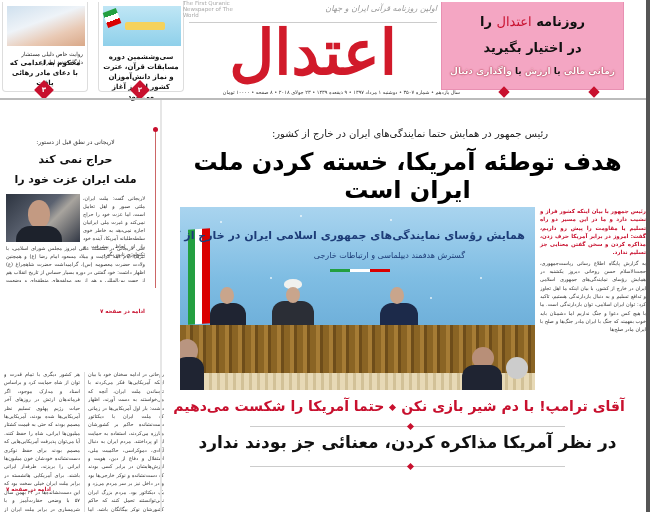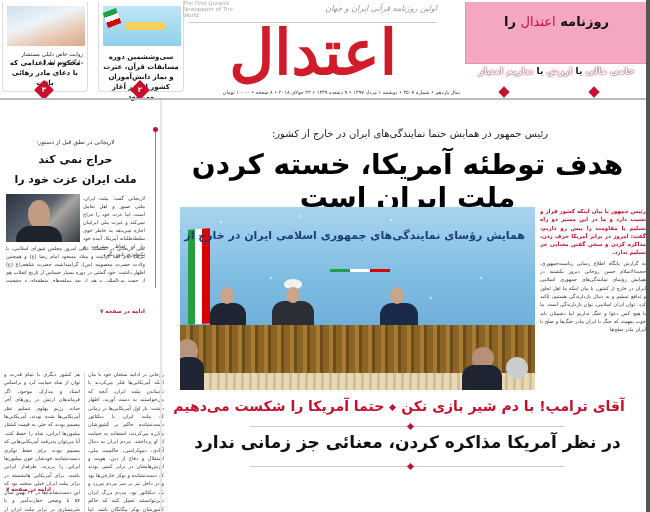--- a/index.html
+++ b/index.html
@@ -23,21 +23,21 @@
   .thumb-quran .flag { position: absolute; left: 2px; top: 4px; width: 14px; height: 16px; background: linear-gradient(180deg,#239f40 33%, #fff 33%, #fff 66%, #da0000 66%); transform: rotate(-20deg); }
   .thumb-quran .cap { position: absolute; left: 22px; top: 16px; width: 40px; height: 8px; background: #f5d25c; border-radius: 2px; }
 
   .logo-block { position: absolute; left: 183px; top: 0; width: 260px; height: 96px; }
   .logo-en { position: absolute; left: 0; top: 0; width: 60px; font-size: 5.5px; line-height: 6px; color: #aaa; direction: ltr; text-align: left; }
   .logo-sub { position: absolute; right: 6px; top: 4px; font-size: 8px; color: #999; font-style: italic; }
   .logo-line { position: absolute; left: 6px; right: 6px; top: 22px; height: 1px; background: #ccc; }
   .logo-main { position: absolute; left: 0; right: 0; top: 18px; text-align: center; font-family: "DejaVu Serif", serif; font-size: 62px; line-height: 70px; color: #d11a2a; font-weight: bold; letter-spacing: -2px; }
   .dateline { position: absolute; left: 190px; top: 89px; width: 270px; font-size: 5px; color: #333; text-align: right; white-space: nowrap; overflow: hidden; }
 
-  .ad-box { position: absolute; left: 465px; top: 2px; width: 183px; height: 62px; background: #f4a6c3; border: 1px solid #e890b2; border-top: none; }
+  .ad-box { position: absolute; left: 441px; top: 2px; width: 183px; height: 88px; background: #f4a6c3; border: 1px solid #e890b2; border-top: none; }
   .ad-l1 { position: absolute; right: 10px; left: 10px; top: 12px; text-align: center; font-size: 13px; font-weight: bold; color: #111; }
   .ad-l1 .brand { color: #c8102e; font-family: "DejaVu Serif", serif; font-weight: normal; }
   .ad-l2 { position: absolute; right: 10px; left: 10px; top: 38px; text-align: center; font-size: 13px; font-weight: bold; color: #111; }
   .ad-l3 { position: absolute; right: 6px; left: 6px; top: 64px; text-align: center; font-size: 9px; font-weight: bold; color: #fff; text-shadow: 0 0 2px #a0223a, 0 0 1px #a0223a; }
   .ad-l3 .sep { color: #111; text-shadow: none; }
   .ornament { position: absolute; top: 88px; width: 8px; height: 8px; background: #c8102e; transform: rotate(45deg); }
 
   .rule-top { position: absolute; left: 0; top: 98px; width: 650px; height: 2px; background: #bbb; }
 
   
@@ -55,21 +55,21 @@
   .side-cont { position: absolute; right: 10px; top: 178px; }
 
   .col-text { position: absolute; top: 170px; font-size: 5px; line-height: 8.4px; color: #333; text-align: justify; height: 235px; overflow: hidden; }
   .col-a { left: 4px; width: 76px; top: 270px; }
   .col-b { left: 88px; width: 76px; top: 270px; }
   .col-divider { position: absolute; left: 84px; top: 272px; width: 1px; height: 225px; background: #ddd; }
   .vline-left { position: absolute; left: 160px; top: 100px; width: 2px; height: 412px; background: #e6e6e6; }
 
   
   .main-kicker { position: absolute; left: 180px; width: 460px; top: 128px; text-align: center; font-size: 10px; color: #222; }
-  .main-headline { position: absolute; left: 170px; width: 475px; top: 148px; text-align: center; font-size: 28px; font-weight: bold; color: #000; letter-spacing: -0.5px; }
+  .main-headline { position: absolute; left: 170px; width: 475px; top: 148px; text-align: center; font-size: 24px; font-weight: bold; color: #000; letter-spacing: -0.5px; }
 
   .photo { position: absolute; left: 180px; top: 207px; width: 355px; height: 183px; overflow: hidden; background: #88bfe0; }
   .photo .banner { position: absolute; left: 0; top: 0; width: 355px; height: 118px; background: linear-gradient(180deg, #a9d4ef 0%, #7fbde3 60%, #6fb0da 100%); }
   .photo .star { position: absolute; width: 2px; height: 2px; background: #fff; border-radius: 50%; opacity: .8; }
   .photo .b1 { position: absolute; right: 10px; top: 22px; font-size: 11px; font-weight: bold; color: #1d3c78; white-space: nowrap; }
   .photo .b2 { position: absolute; right: 70px; top: 44px; font-size: 8px; color: #1d3c78; white-space: nowrap; }
   .photo .b3 { position: absolute; left: 150px; top: 62px; width: 60px; height: 3px; background: linear-gradient(90deg,#239f40 33%, #fff 33%, #fff 66%, #da0000 66%); }
   .photo .iran-flag { position: absolute; left: 8px; top: 22px; width: 22px; height: 95px; background: linear-gradient(90deg,#239f40 0 30%, #fff 30% 65%, #da0000 65%); transform: skewY(-4deg); }
   .photo .curtain { position: absolute; left: 0; top: 118px; width: 355px; height: 50px; background: repeating-linear-gradient(90deg, #8a6424 0 6px, #a67c35 6px 10px, #6e4d1a 10px 13px); }
   .photo .tablecloth { position: absolute; left: 0; top: 166px; width: 355px; height: 17px; background: repeating-linear-gradient(90deg, #e7d9b6 0 5px, #d2c197 5px 8px); }
@@ -125,26 +125,27 @@
       <div class="logo-main">اعتدال</div>
     </div>
     <div class="dateline">سال یازدهم • شماره ۳۵۰۷ • دوشنبه ۱ مرداد ۱۳۹۷ • ۹ ذیقعده ۱۴۳۹ • ۲۳ جولای ۲۰۱۸ • ۸ صفحه • ۱۰۰۰۰ تومان</div>
 
     <div class="ad-box">
       <div class="ad-l1">
         <span>روزنامه</span>
         <span class="brand">اعتدال</span>
         <span>را</span>
       </div>
+      <div class="ad-l2">در اختیار بگیرید</div>
       <div class="ad-l3">
-        <span>حامی مالی</span>
+        <span>زمانی مالی</span>
         <span class="sep">یا</span>
         <span>ارزش</span>
         <span class="sep">یا</span>
-        <span>نداریم امتیاز</span>
+        <span>واگذاری دنبال</span>
       </div>
     </div>
     <div class="ornament" style="left:500px"></div>
     <div class="ornament" style="left:590px"></div>
   </div>
   <div class="rule-top"></div>
 
   <div class="left-col">
     <div class="side-box">
       <div class="side-dot"></div>
@@ -175,20 +176,21 @@
   <div class="photo">
     <div class="banner">
       <div class="star" style="left:40px;top:14px"></div>
       <div class="star" style="left:120px;top:8px"></div>
       <div class="star" style="left:210px;top:12px"></div>
       <div class="star" style="left:300px;top:70px"></div>
       <div class="star" style="left:250px;top:90px"></div>
       <div class="star" style="left:90px;top:70px"></div>
       <div class="iran-flag"></div>
       <div class="b1">همایش رؤسای نمایندگی‌های جمهوری اسلامی ایران در خارج از کشور</div>
+      <div class="b2">گسترش هدفمند دیپلماسی و ارتباطات خارجی</div>
       <div class="b3"></div>
     </div>
     <div class="person" style="left:30px; top:96px; width:36px; height:24px;"></div>
     <div class="head" style="left:40px; top:80px; width:14px; height:17px;"></div>
     <div class="person" style="left:92px; top:94px; width:42px; height:26px; background:#2b2e36;"></div>
     <div class="turban" style="left:104px; top:72px; width:18px; height:10px;"></div>
     <div class="head" style="left:106px; top:80px; width:14px; height:16px;"></div>
     <div class="person" style="left:200px; top:96px; width:38px; height:24px; background:#1c2a4a;"></div>
     <div class="head" style="left:210px; top:80px; width:14px; height:17px;"></div>
     <div class="curtain"></div>
@@ -206,18 +208,18 @@
   </div>
   <div class="vline-right"></div>
 
   <div class="quotes">
     <div class="q1">
       <span>آقای ترامپ! با دم شیر بازی نکن</span><span class="dot"></span><span>حتما آمریکا را شکست می‌دهیم</span>
     </div>
     <div class="q-sep" style="top:34px">
         <span class="dot"></span>
       </div>
-    <div class="q2">در نظر آمریکا مذاکره کردن، معنائی جز زمانی ندارد</div>
+    <div class="q2">در نظر آمریکا مذاکره کردن، معنائی جز بودند ندارد</div>
     <div class="q-sep" style="top:74px">
         <span class="dot"></span>
       </div>
   </div>
 </div>
 
 </body></html>

